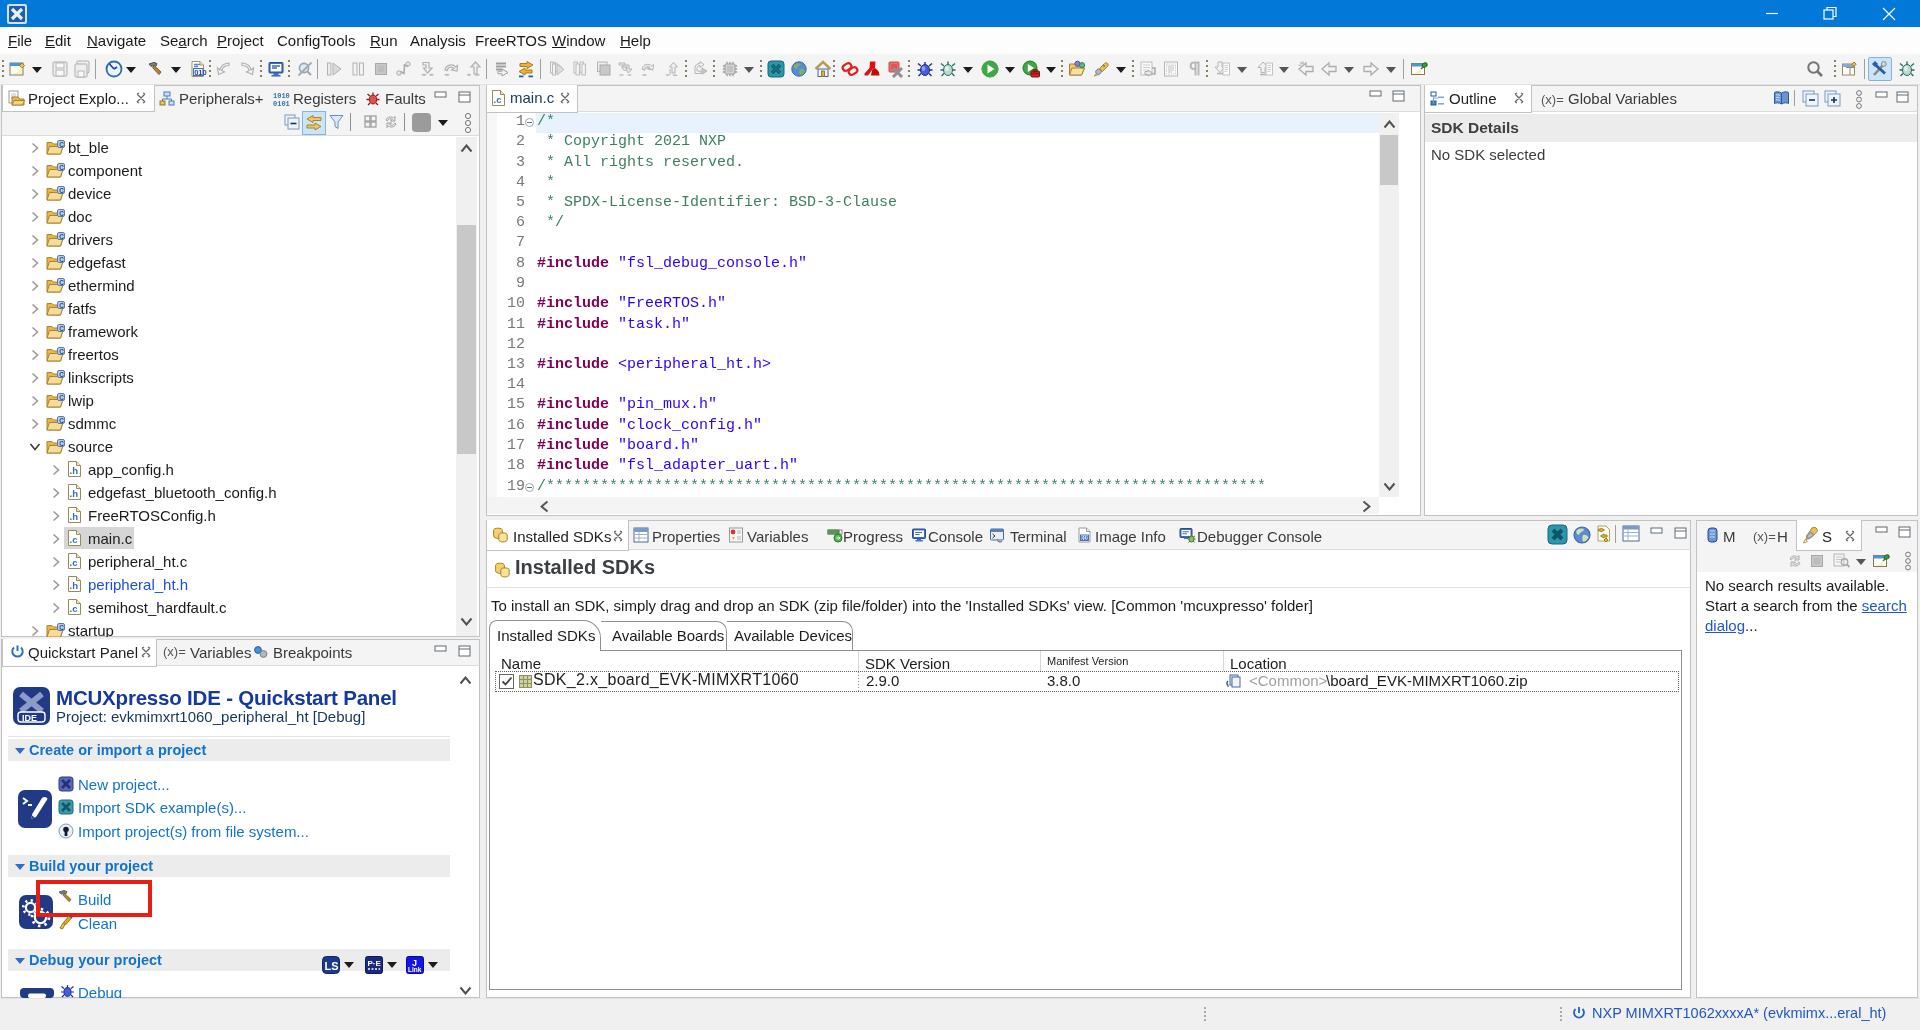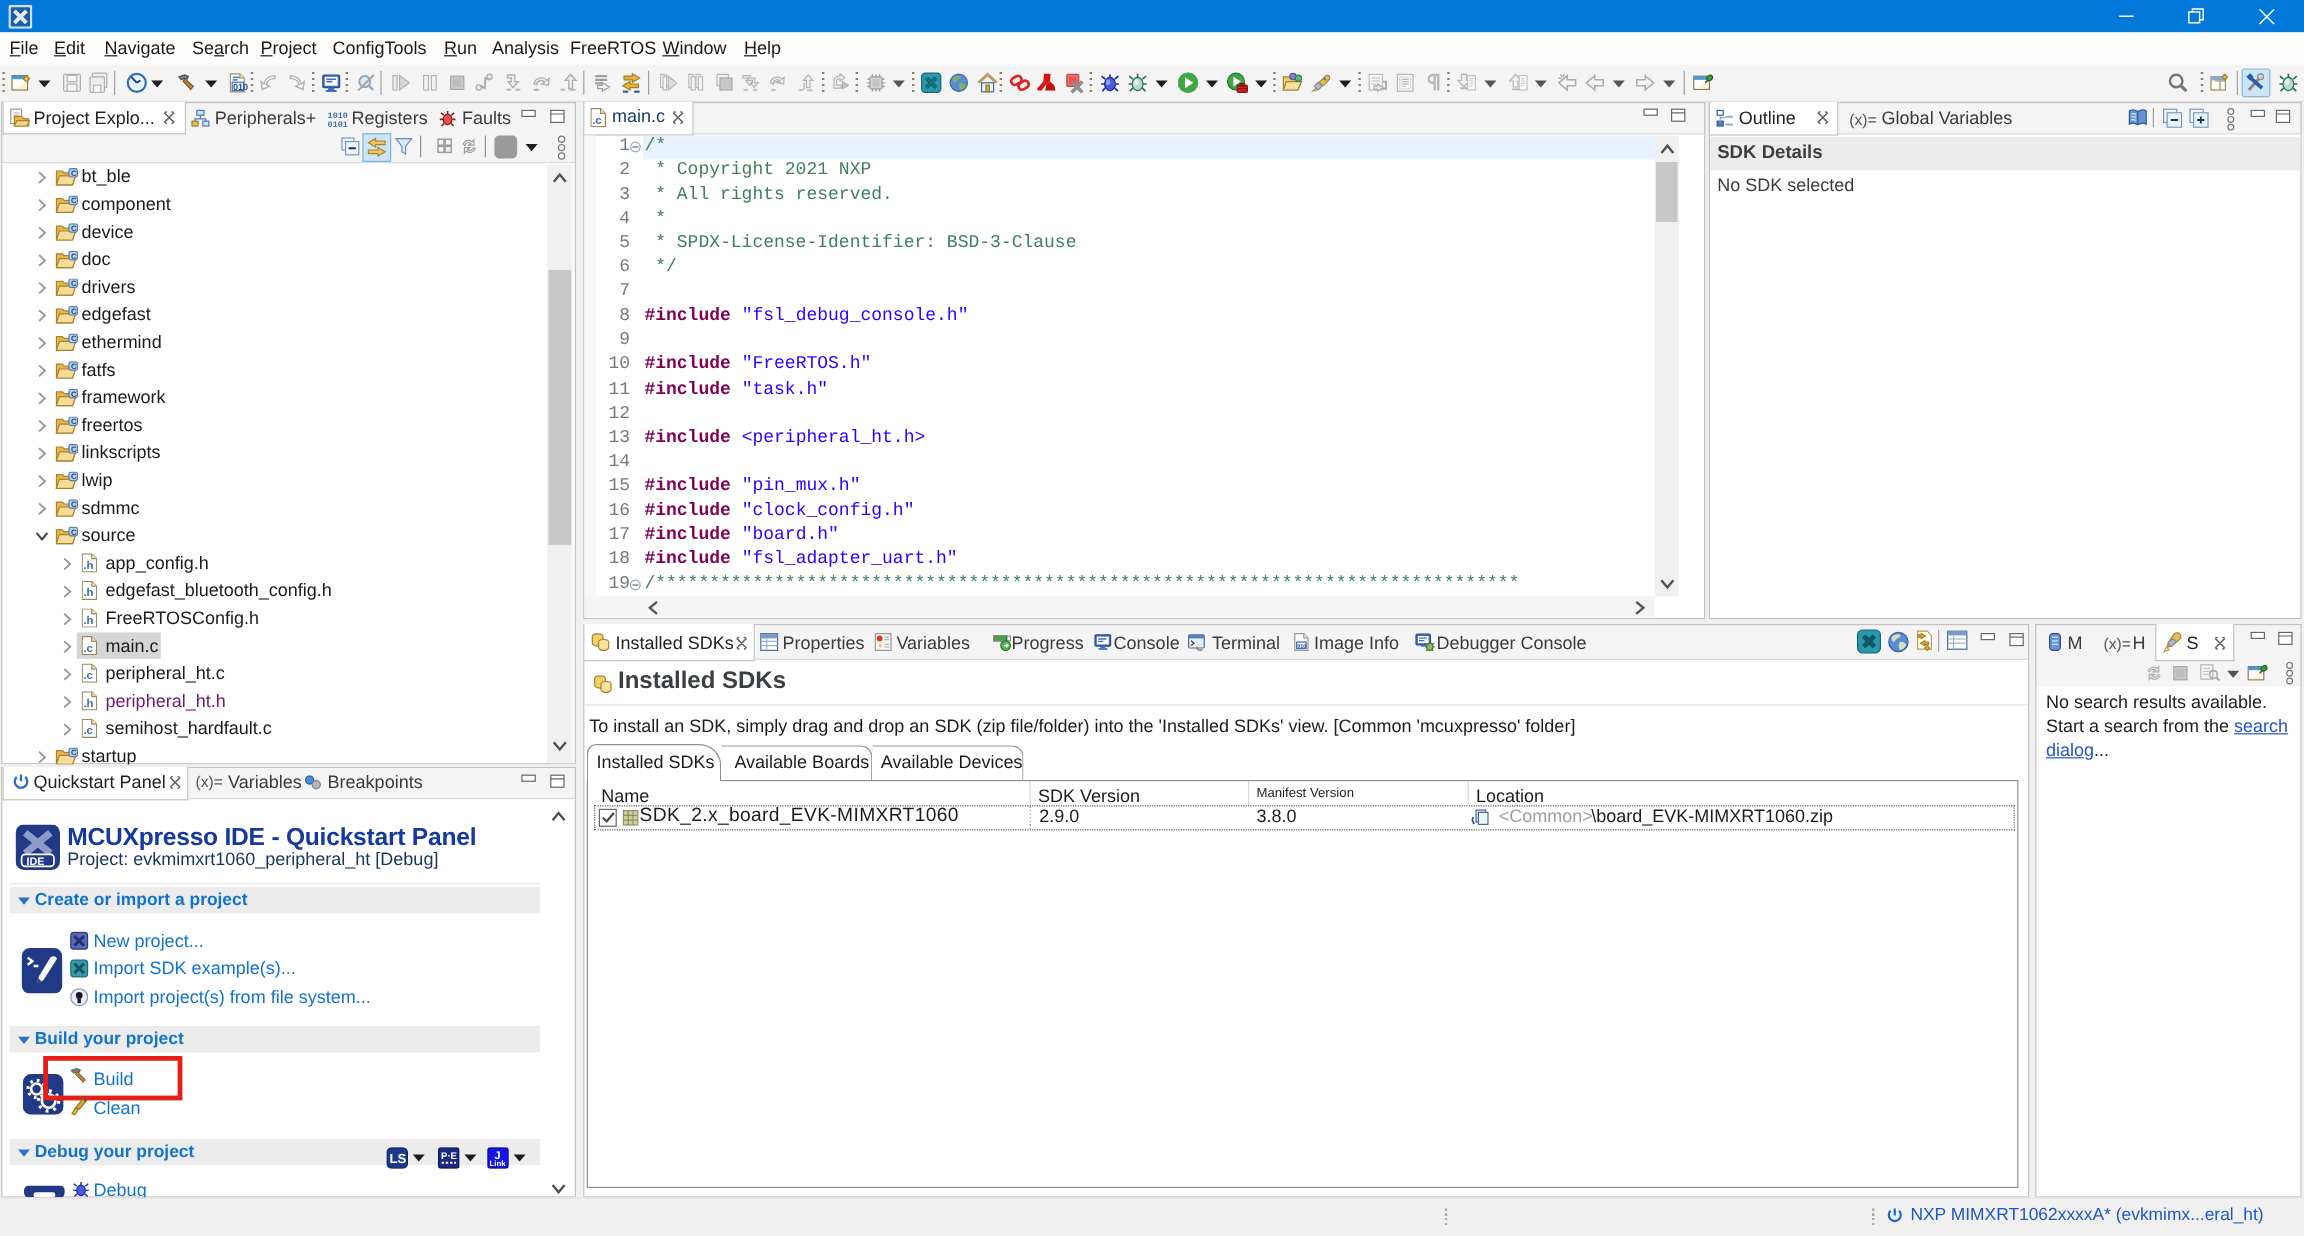--- a/index.html
+++ b/index.html
@@ -663,21 +663,21 @@
     </svg>
     <div class="abs" style="left:88px; top:553px; font-size:15px; color:#1b1b1b;">peripheral_ht.c</div>
 <svg class="abs" style="left:52px; top:579px;" width="8" height="12" viewBox="0 0 8 12">
       <path d="M1.5 1.5 L6.5 6 L1.5 10.5" fill="none" stroke="#9a9a9a" stroke-width="1.6"></path>
     </svg>
     <svg class="abs" style="left:68px; top:576px;" width="13" height="16" viewBox="0 0 13 16">
       <path d="M0.5 0.5 H8.5 L12.5 4.5 V15.5 H0.5 Z" fill="#fff" stroke="#9a8a5a"></path>
       <path d="M8.5 0.5 V4.5 H12.5" fill="#f0e6c0" stroke="#9a8a5a"></path>
       <text x="1.5" y="13" font-size="9.5" font-weight="bold" fill="#3a6ea5" font-family="Liberation Sans">.h</text>
     </svg>
-    <div class="abs" style="left:88px; top:576px; font-size:15px; color:#701a75;">peripheral_ht.h</div>
+    <div class="abs" style="left:88px; top:576px; font-size:15px; color:#1d4ed8;">peripheral_ht.h</div>
 <svg class="abs" style="left:52px; top:602px;" width="8" height="12" viewBox="0 0 8 12">
       <path d="M1.5 1.5 L6.5 6 L1.5 10.5" fill="none" stroke="#9a9a9a" stroke-width="1.6"></path>
     </svg>
     <svg class="abs" style="left:68px; top:599px;" width="13" height="16" viewBox="0 0 13 16">
       <path d="M0.5 0.5 H8.5 L12.5 4.5 V15.5 H0.5 Z" fill="#fff" stroke="#9a8a5a"></path>
       <path d="M8.5 0.5 V4.5 H12.5" fill="#f0e6c0" stroke="#9a8a5a"></path>
       <text x="1.5" y="13" font-size="9.5" font-weight="bold" fill="#3a6ea5" font-family="Liberation Sans">.c</text>
     </svg>
     <div class="abs" style="left:88px; top:599px; font-size:15px; color:#1b1b1b;">semihost_hardfault.c</div>
 <svg class="abs" style="left:31px; top:625px;" width="8" height="12" viewBox="0 0 8 12">

